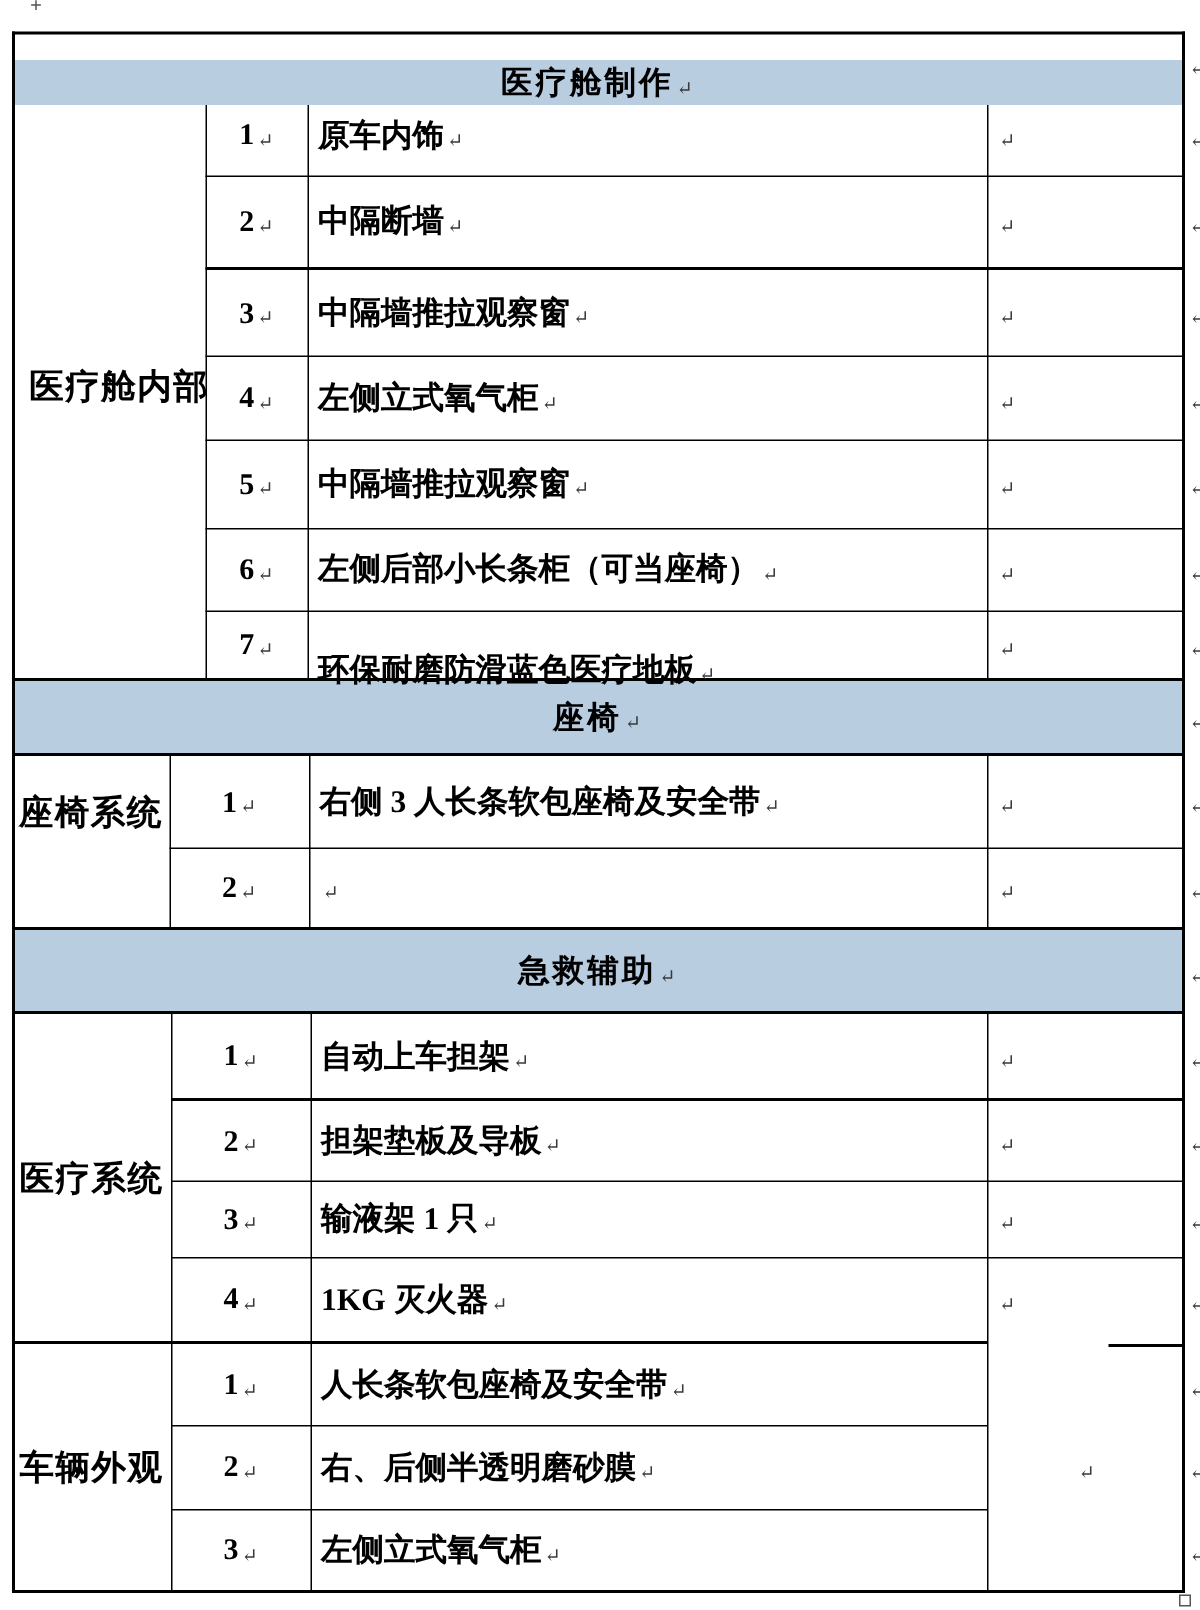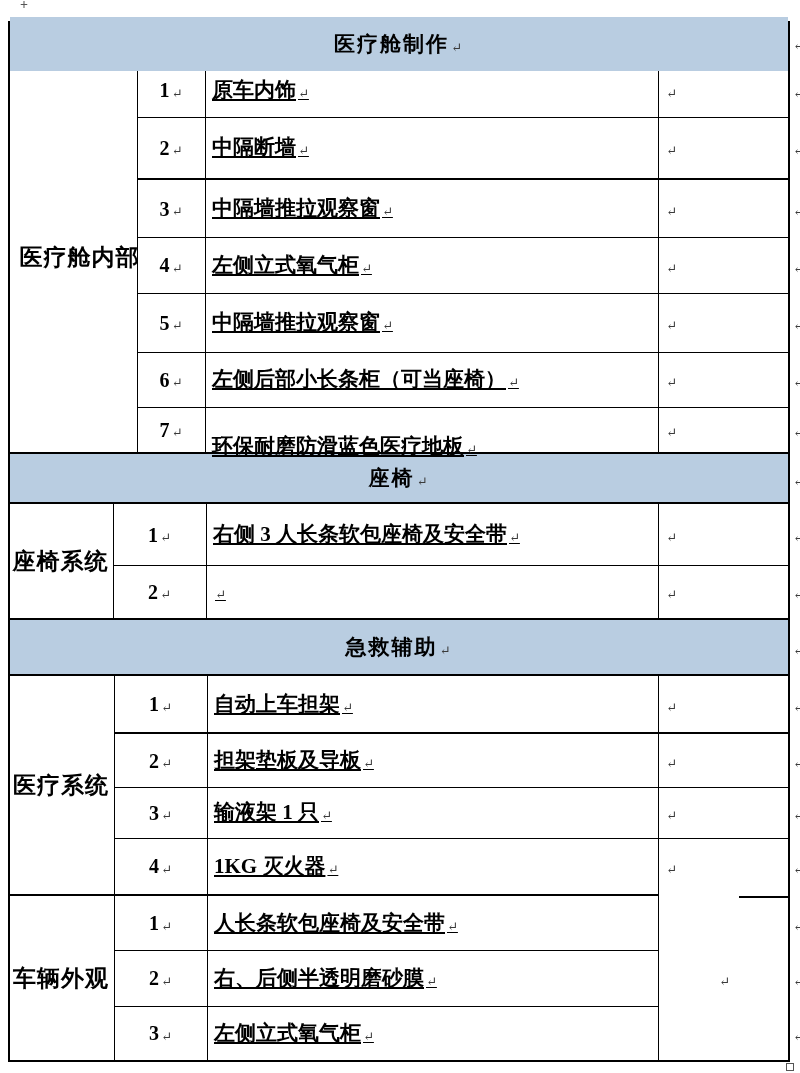--- a/index.html
+++ b/index.html
@@ -1,21 +1,21 @@
 <!DOCTYPE html>
 <html><head>
 <meta charset="utf-8">
 <style>
   html,body{margin:0;padding:0;background:#fff;}
   .canvas{position:relative;width:800px;height:1073px;background:#ffffff;overflow:hidden;
           font-family:"Liberation Serif","DejaVu Serif",serif;color:#000;}
   .ln{position:absolute;background:#000000;}
   .cell{position:absolute;display:flex;align-items:center;font-weight:bold;line-height:1;}
   .num{justify-content:center;font-size:20px;}
-  .desc{font-size:21px;padding-left:4px;text-decoration:underline;}
+  .desc{font-size:21px;padding-left:4px;}
   .cat{justify-content:center;font-size:23px;letter-spacing:1px;}
   .hdrband{position:absolute;background:#b9cde1;display:flex;align-items:center;justify-content:center;
            font-weight:bold;font-size:21px;letter-spacing:2px;}
   .mk{font-size:13px;font-weight:normal;color:#3a3a3a;margin-left:2px;position:relative;top:3px;line-height:1;}
   .c4{padding-left:3px;}
   .merged{justify-content:center;}
   .handle{position:absolute;left:786px;top:1063px;width:6px;height:6px;border:1px solid #555;background:#fff;}
   .topmark{position:absolute;left:20px;top:-3px;font-size:14px;color:#555;font-weight:bold;}
 </style>
 </head>
@@ -51,21 +51,21 @@
   <div class="ln" style="left:8px;top:618px;width:782px;height:2px"></div>
   <div class="ln" style="left:8px;top:674px;width:782px;height:2px"></div>
   <div class="ln" style="left:114px;top:732px;width:676px;height:2px"></div>
   <div class="ln" style="left:114px;top:787px;width:676px;height:1px"></div>
   <div class="ln" style="left:114px;top:838px;width:676px;height:1px"></div>
   <div class="ln" style="left:8px;top:894px;width:650px;height:2px"></div>
   <div class="ln" style="left:739px;top:896px;width:51px;height:2px"></div>
   <div class="ln" style="left:114px;top:950px;width:544px;height:1px"></div>
   <div class="ln" style="left:114px;top:1006px;width:544px;height:1px"></div>
 
-  <div class="hdrband" style="left:10px;top:17px;width:778px;height:54px">
+  <div class="hdrband" style="left:10px;top:40px;width:778px;height:30px">
     <span>医疗舱制作</span>
       <span class="mk">↵</span>
   </div>
   <div class="cell" style="left:791px;top:23px;width:16px;height:38px">
       <span class="mk">↵</span>
     </div>
 
   <div class="hdrband" style="left:10px;top:454px;width:778px;height:48px">
     <span>座椅</span>
       <span class="mk">↵</span>
@@ -76,21 +76,21 @@
 
   <div class="hdrband" style="left:10px;top:620px;width:778px;height:54px">
     <span>急救辅助</span>
       <span class="mk">↵</span>
   </div>
   <div class="cell" style="left:791px;top:620px;width:16px;height:54px">
       <span class="mk">↵</span>
     </div>
 
   <div class="cell cat" style="left:9px;top:63px;width:141px;height:389px">医疗舱内部</div>
-  <div class="cell cat" style="left:9px;top:504px;width:103px;height:114px">座椅系统</div>
+  <div class="cell cat" style="left:9px;top:484px;width:103px;height:114px">座椅系统</div>
   <div class="cell cat" style="left:9px;top:676px;width:104px;height:218px">医疗系统</div>
   <div class="cell cat" style="left:9px;top:896px;width:104px;height:164px">车辆外观</div>
 
   <div class="cell num" style="left:138px;top:63px;width:66px;height:54px">
       <span>1</span>
       <span class="mk">↵</span>
     </div>
   <div class="cell desc" style="left:208px;top:63px;width:448px;height:54px">
       <span>原车内饰</span>
       <span class="mk">↵</span>

